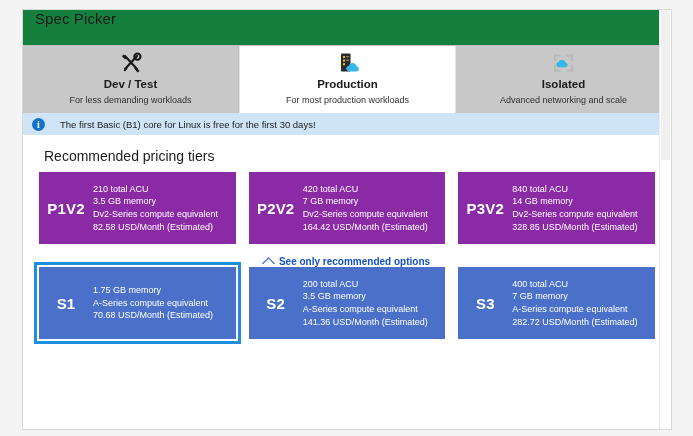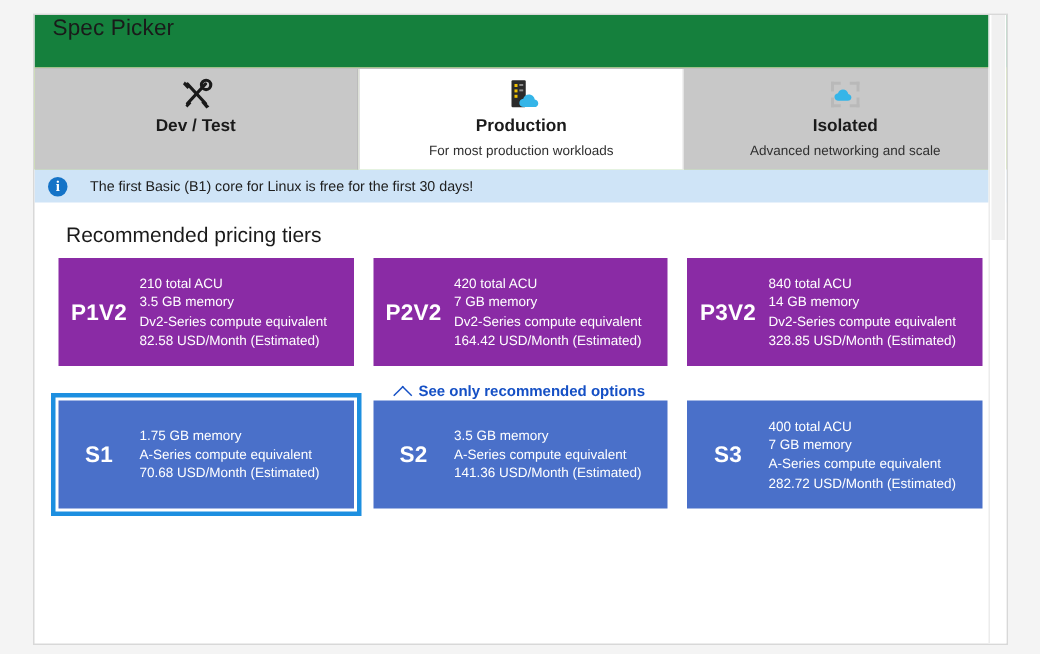--- a/index.html
+++ b/index.html
@@ -239,20 +239,21 @@
               <line x1="5" y1="4" x2="17" y2="17"></line>
               <line x1="17" y1="4" x2="5" y2="17"></line>
             </g>
             <path d="M3.2 2.4 L6.6 5.8 L5.0 7.4 L2.0 4.2 Z" fill="#1a1a1a"></path>
             <circle cx="17.4" cy="4.6" r="3.1" fill="none" stroke="#1a1a1a" stroke-width="2.1"></circle>
             <path d="M3.6 18.4 L6.4 15.6 L7.6 16.8 L4.9 19.6 Z" fill="#1a1a1a"></path>
             <path d="M15.6 15.0 L19.6 19.0 L17.6 20.4 L14.2 16.4 Z" fill="#1a1a1a"></path>
           </svg>
         </span>
         <span class="tab-label">Dev / Test</span>
+        <span class="tab-sub">For less demanding workloads</span>
       </div>
 
       <div class="tab selected">
         <span class="tab-icon">
           <svg width="24" height="23" viewBox="0 0 24 23">
             <rect x="5" y="1.5" width="9.5" height="18" rx="0.8" fill="#2b2b2b"></rect>
             <rect x="7.0" y="4.0" width="2.0" height="2.0" fill="#f2c200"></rect>
             <rect x="7.0" y="7.6" width="2.0" height="2.0" fill="#f2c200"></rect>
             <rect x="7.0" y="11.2" width="2.0" height="2.0" fill="#f2c200"></rect>
             <rect x="10.2" y="4.0" width="2.6" height="1.3" fill="#8e8e8e"></rect>
@@ -344,20 +345,21 @@
           <div class="card-specs">
             <div>1.75 GB memory</div>
             <div>A-Series compute equivalent</div>
             <div>70.68 USD/Month (Estimated)</div>
           </div>
         </div>
 
         <div class="card blue">
           <div class="card-sku">S2</div>
           <div class="card-specs">
+            <div>200 total ACU</div>
             <div>3.5 GB memory</div>
             <div>A-Series compute equivalent</div>
             <div>141.36 USD/Month (Estimated)</div>
           </div>
         </div>
 
         <div class="card blue">
           <div class="card-sku">S3</div>
           <div class="card-specs">
             <div>400 total ACU</div>

